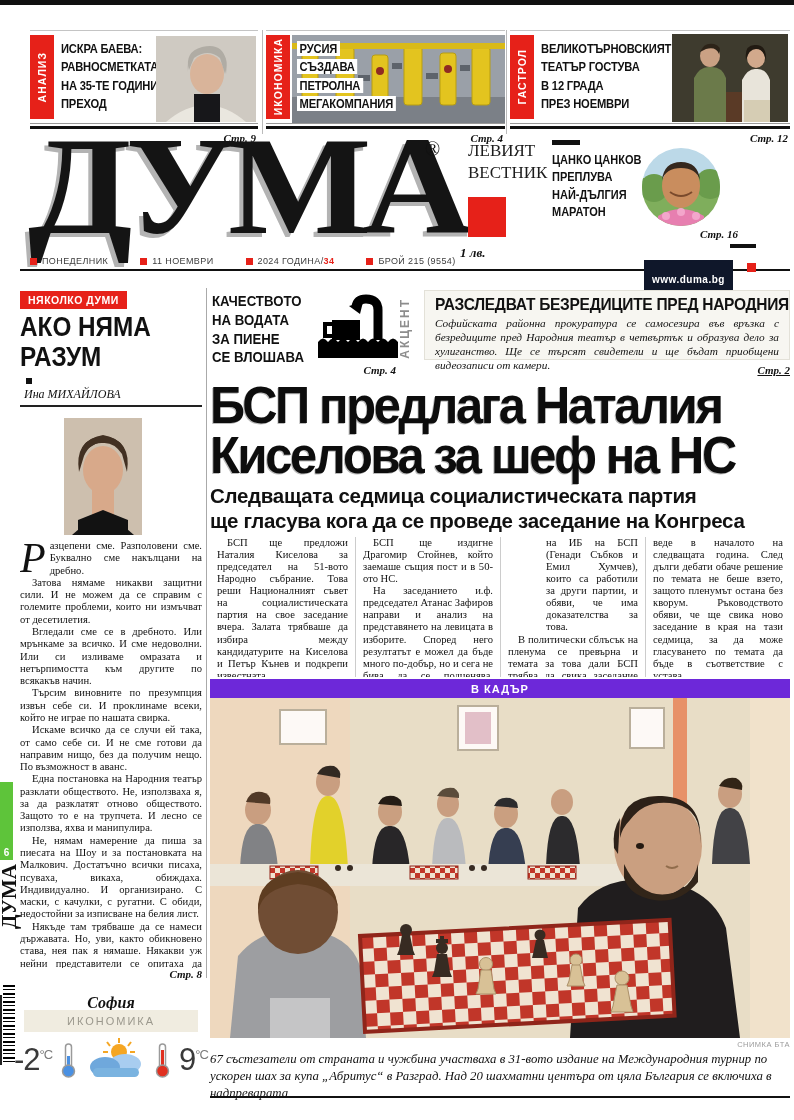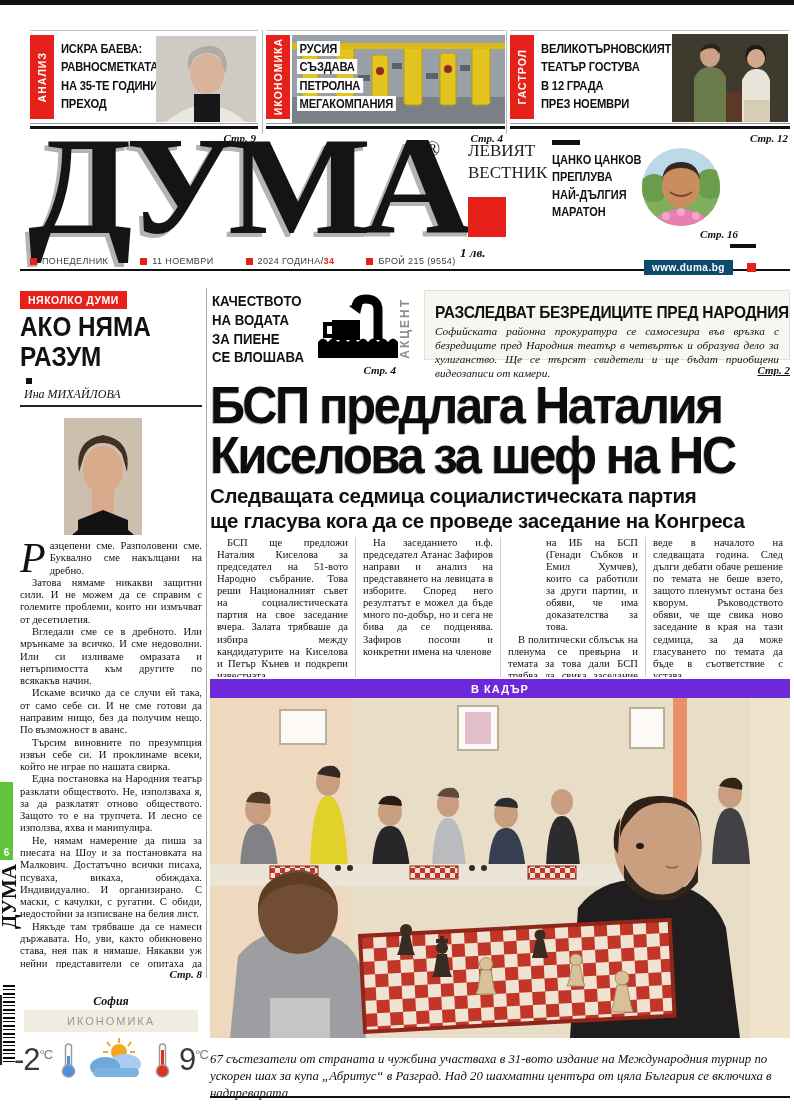--- a/index.html
+++ b/index.html
@@ -36,22 +36,22 @@
   .ptitle{position:absolute;left:552px;top:152px;font-weight:bold;font-size:12.5px;line-height:1.38;
           white-space:pre-line;transform:scaleX(.88);transform-origin:0 0;}
   .pphoto{position:absolute;left:642px;top:148px;width:78px;height:78px;border-radius:50%;overflow:hidden;}
   .ppage{position:absolute;left:700px;top:228px;}
   .pdash2{position:absolute;left:730px;top:244px;width:26px;height:4px;background:#111;}
   
   .dateline{position:absolute;left:30px;top:256px;display:flex;gap:32px;font-size:9px;color:#3c3c3c;
             letter-spacing:.4px;align-items:center;}
   .dateline .sq{display:inline-block;width:7px;height:7px;background:#e62119;margin-right:5px;vertical-align:-1px;}
   .mainrule{position:absolute;left:20px;top:269px;width:770px;height:2px;background:#111;}
-  .www{position:absolute;left:644px;top:260px;background:#0c4a6e;color:#fff;font-weight:bold;font-size:10px;
-       padding:2px 8px;letter-spacing:.5px;}
+  .www{position:absolute;left:644px;top:260px;background:#0f172a;color:#fff;font-weight:bold;font-size:10px;
+       padding:14px 8px;letter-spacing:.5px;}
   .wwwsq{position:absolute;left:747px;top:263px;width:9px;height:9px;background:#e62119;}
   
   .oplabel{position:absolute;left:20px;top:291px;background:#e62119;color:#fff;font-weight:bold;
            font-size:10.5px;padding:3px 8px;letter-spacing:.5px;}
   .optitle{position:absolute;left:20px;top:312px;font-weight:bold;font-size:27px;line-height:1.12;
            white-space:pre-line;transform:scaleX(.9);transform-origin:0 0;}
   .opbullet{position:absolute;left:26px;top:378px;width:6px;height:6px;background:#111;}
   .opauthor{position:absolute;left:24px;top:387px;font-family:"Liberation Serif",serif;font-style:italic;
             font-size:12px;}
   .ophr{position:absolute;left:20px;top:405px;width:182px;height:2px;background:#222;}
@@ -59,21 +59,21 @@
   .optext{position:absolute;left:20px;top:540px;width:182px;height:428px;overflow:hidden;
           font-family:"Liberation Serif",serif;font-size:10.6px;line-height:1.16;text-align:justify;}
   .optext p{margin:0;text-indent:12px;}
   .optext p.first{text-indent:0;}
   .dropcap{float:left;font-family:"Liberation Serif",serif;font-style:italic;font-size:42px;
            line-height:.8;margin:2px 4px 0 0;}
   .oppage{position:absolute;left:20px;top:968px;width:182px;text-align:right;}
   .vdiv{position:absolute;left:206px;top:288px;width:1px;height:690px;background:#aaa;}
   
   .wcity{position:absolute;left:20px;top:994px;width:182px;text-align:center;
-         font-family:"Liberation Serif",serif;font-style:italic;font-weight:bold;font-size:12px;}
+         font-family:"Liberation Serif",serif;font-style:italic;font-weight:bold;font-size:16px;}
   .wcond{position:absolute;left:24px;top:1010px;width:174px;background:#f0ece0;color:#9b988d;
          text-align:center;font-size:11px;letter-spacing:2px;padding:5px 0;}
   .wrow{position:absolute;left:14px;top:1038px;width:194px;display:flex;align-items:center;
         justify-content:space-between;}
   .temp{font-size:31px;color:#3a3a3a;letter-spacing:-1px;}
   .temp sup{font-size:13px;color:#7a7a7a;}
   
   .greenbar{position:absolute;left:0;top:782px;width:13px;height:78px;background:#5ec43a;color:#fff;
             font-weight:bold;font-size:10px;display:flex;align-items:flex-end;justify-content:center;padding-bottom:2px;box-sizing:border-box;}
   .vlogo{position:absolute;left:-3px;top:864px;font-family:"Liberation Serif",serif;font-weight:bold;
@@ -83,21 +83,21 @@
   .edgemark{position:absolute;left:0;top:995px;width:2px;height:70px;background:#222;}
   .topbar{position:absolute;left:0;top:0;width:794px;height:5px;background:#101010;}
   
   .waterttl{position:absolute;left:212px;top:292px;font-weight:bold;font-size:15px;line-height:1.25;
             white-space:pre-line;transform:scaleX(.88);transform-origin:0 0;}
   .watericon{position:absolute;left:316px;top:294px;}
   .waterpage{position:absolute;left:330px;top:364px;width:66px;text-align:right;}
   .akclabel{position:absolute;left:398px;top:292px;height:72px;width:16px;color:#8d8d8d;
             font-size:12px;font-weight:bold;letter-spacing:2px;display:flex;align-items:center;}
   .akcbox{position:absolute;left:424px;top:290px;width:366px;height:70px;background:#f7f6f1;
-          border:1px solid #e3e1d8;box-sizing:border-box;padding:12px 10px;}
+          border:1px solid #e3e1d8;box-sizing:border-box;padding:4px 10px;}
   .akctitle{font-weight:bold;font-size:16.5px;letter-spacing:-.3px;transform:scaleX(.94);transform-origin:0 0;white-space:nowrap;}
   .akctext{font-family:"Liberation Serif",serif;font-style:italic;font-size:11.3px;line-height:1.25;
            margin-top:2px;text-align:justify;}
   .akcpage{position:absolute;left:720px;top:364px;width:70px;text-align:right;text-decoration:underline;}
   
   .headline{position:absolute;left:210px;top:380px;font-weight:bold;font-size:52px;line-height:.97;
             letter-spacing:-2.5px;white-space:pre;transform:scaleX(.94);transform-origin:0 0;color:#0d0d0d;
             text-shadow:-1px 1px 0 #bbb;}
   .subhead{position:absolute;left:210px;top:484px;font-weight:bold;font-size:20.5px;line-height:1.2;
            white-space:pre-line;letter-spacing:-.3px;}
@@ -265,22 +265,22 @@
       <path d="M16,52 Q12,20 39,18 Q66,20 62,52 Q64,30 52,26 Q40,20 28,28 Q16,34 16,52 Z" fill="#3a2a20"></path>
       <path d="M15,54 Q10,22 39,17 Q68,22 63,54 L58,36 Q50,24 39,25 Q26,24 20,38 Z" fill="#423022"></path>
       <path d="M22,100 Q39,112 56,100 L60,117 L18,117 Z" fill="#d9c06a" opacity=".9"></path>
       <path d="M14,102 L39,92 L64,102 L64,117 L14,117 Z" fill="#121212"></path>
     </svg>
   </div>
   <div class="optext">
     <p class="first"><span class="dropcap">Р</span><span>азцепени сме. Разполовени сме. Буквално сме накълцани на дребно.</span></p>
     <p>Затова нямаме никакви защитни сили. И не можем да се справим с големите проблеми, които ни измъчват от десетилетия.</p>
     <p>Вгледали сме се в дребното. Или мрънкаме за всичко. И сме недоволни. Или си изливаме омразата и нетърпимостта към другите по всякакъв начин.</p>
+    <p>Търсим виновните по презумпция извън себе си. И проклинаме всеки, който не играе по нашата свирка.</p>
     <p>Искаме всичко да се случи ей така, от само себе си. И не сме готови да направим нищо, без да получим нещо. По възможност в аванс.</p>
-    <p>Търсим виновните по презумпция извън себе си. И проклинаме всеки, който не играе по нашата свирка.</p>
     <p>Една постановка на Народния театър разклати обществото. Не, използваха я, за да разклатят отново обществото. Защото то е на трупчета. И лесно се използва, яхва и манипулира.</p>
     <p>Не, нямам намерение да пиша за пиесата на Шоу и за постановката на Малкович. Достатъчно всички писаха, псуваха, викаха, обиждаха. Индивидуално. И организирано. С маски, с качулки, с ругатни. С обиди, недостойни за изписване на белия лист.</p>
     <p>Някъде там трябваше да се намеси държавата. Но, уви, както обикновено става, нея пак я нямаше. Някакви уж нейни представители се опитаха да прехвърлят отговорността на други. И всичко се разми.</p>
 
   </div>
   <div class="oppage pageref">Стр. 8</div>
   <div class="vdiv"></div>
 
   <div class="wcity">София</div>
   <div class="wcond">ИКОНОМИКА</div>
@@ -341,20 +341,21 @@
 
   <div class="headline">БСП предлага Наталия
 Киселова за шеф на НС</div>
   <div class="subhead">Следващата седмица социалистическата партия
 ще гласува кога да се проведе заседание на Конгреса</div>
   <div class="cols">
     <div class="col">
         <p class="first" style="text-indent:10px;">БСП ще предложи Наталия Киселова за председател на 51-вото Народно събрание. Това реши Националният съвет на социалистическата партия на свое заседание вчера. Залата трябваше да избира между кандидатурите на Киселова и Петър Кънев и подкрепи известната конституционалистка. За заместник-председател на парламента</p>
       </div>
     <div class="col">
+        <p>БСП ще издигне Драгомир Стойнев, който заемаше същия пост и в 50-ото НС.</p>
         <p>На заседанието и.ф. председател Атанас Зафиров направи и анализ на представянето на левицата в изборите. Според него резултатът е можел да бъде много по-добър, но и сега не бива да се подценява. Зафиров посочи и конкретни имена на членове</p>
       </div>
     <div class="col">
         <p style="text-indent:0;margin-left:38px;">на ИБ на БСП (Генади Събков и Емил Хумчев), които са работили за други партии, и обяви, че има доказателства за това.</p>
         <p>В политически сблъсък на пленума се превърна и темата за това дали БСП трябва да свика заседание на 50-ия Конгрес в началото на декември, или да подготвя направо нов форум, който да се про-</p>
       </div>
     <div class="col">
         <p style="text-indent:0;">веде в началото на следващата година. След дълги дебати обаче решение по темата не беше взето, защото пленумът остана без кворум. Ръководството обяви, че ще свика ново заседание в края на тази седмица, за да може гласуването по темата да бъде в съответствие с устава.</p>
       </div>
   </div>
@@ -466,15 +467,16 @@
             <path d="M-4,-11 L4,-11 L7,5 L9,10 L-9,10 L-7,5 Z"></path>
           </g>
         <g transform="translate(412,300)">
             <circle cx="0" cy="-20" r="7"></circle>
             <path d="M-5,-13 L5,-13 L9,8 L11,14 L-11,14 L-9,8 Z"></path>
           </g>
       </g>
       <rect width="580" height="340" fill="#d88a4a" opacity=".05"></rect>
     </svg>
   </div>
+  <div class="credit">СНИМКА БТА</div>
   <div class="caption">67 състезатели от страната и чужбина участваха в 31-вото издание на Международния турнир по ускорен шах за купа „Абритус“ в Разград. Над 20 шахматни центъра от цяла България се включиха в надпреварата</div>
   <div class="botrule"></div>
 </div>
 
 </body></html>

